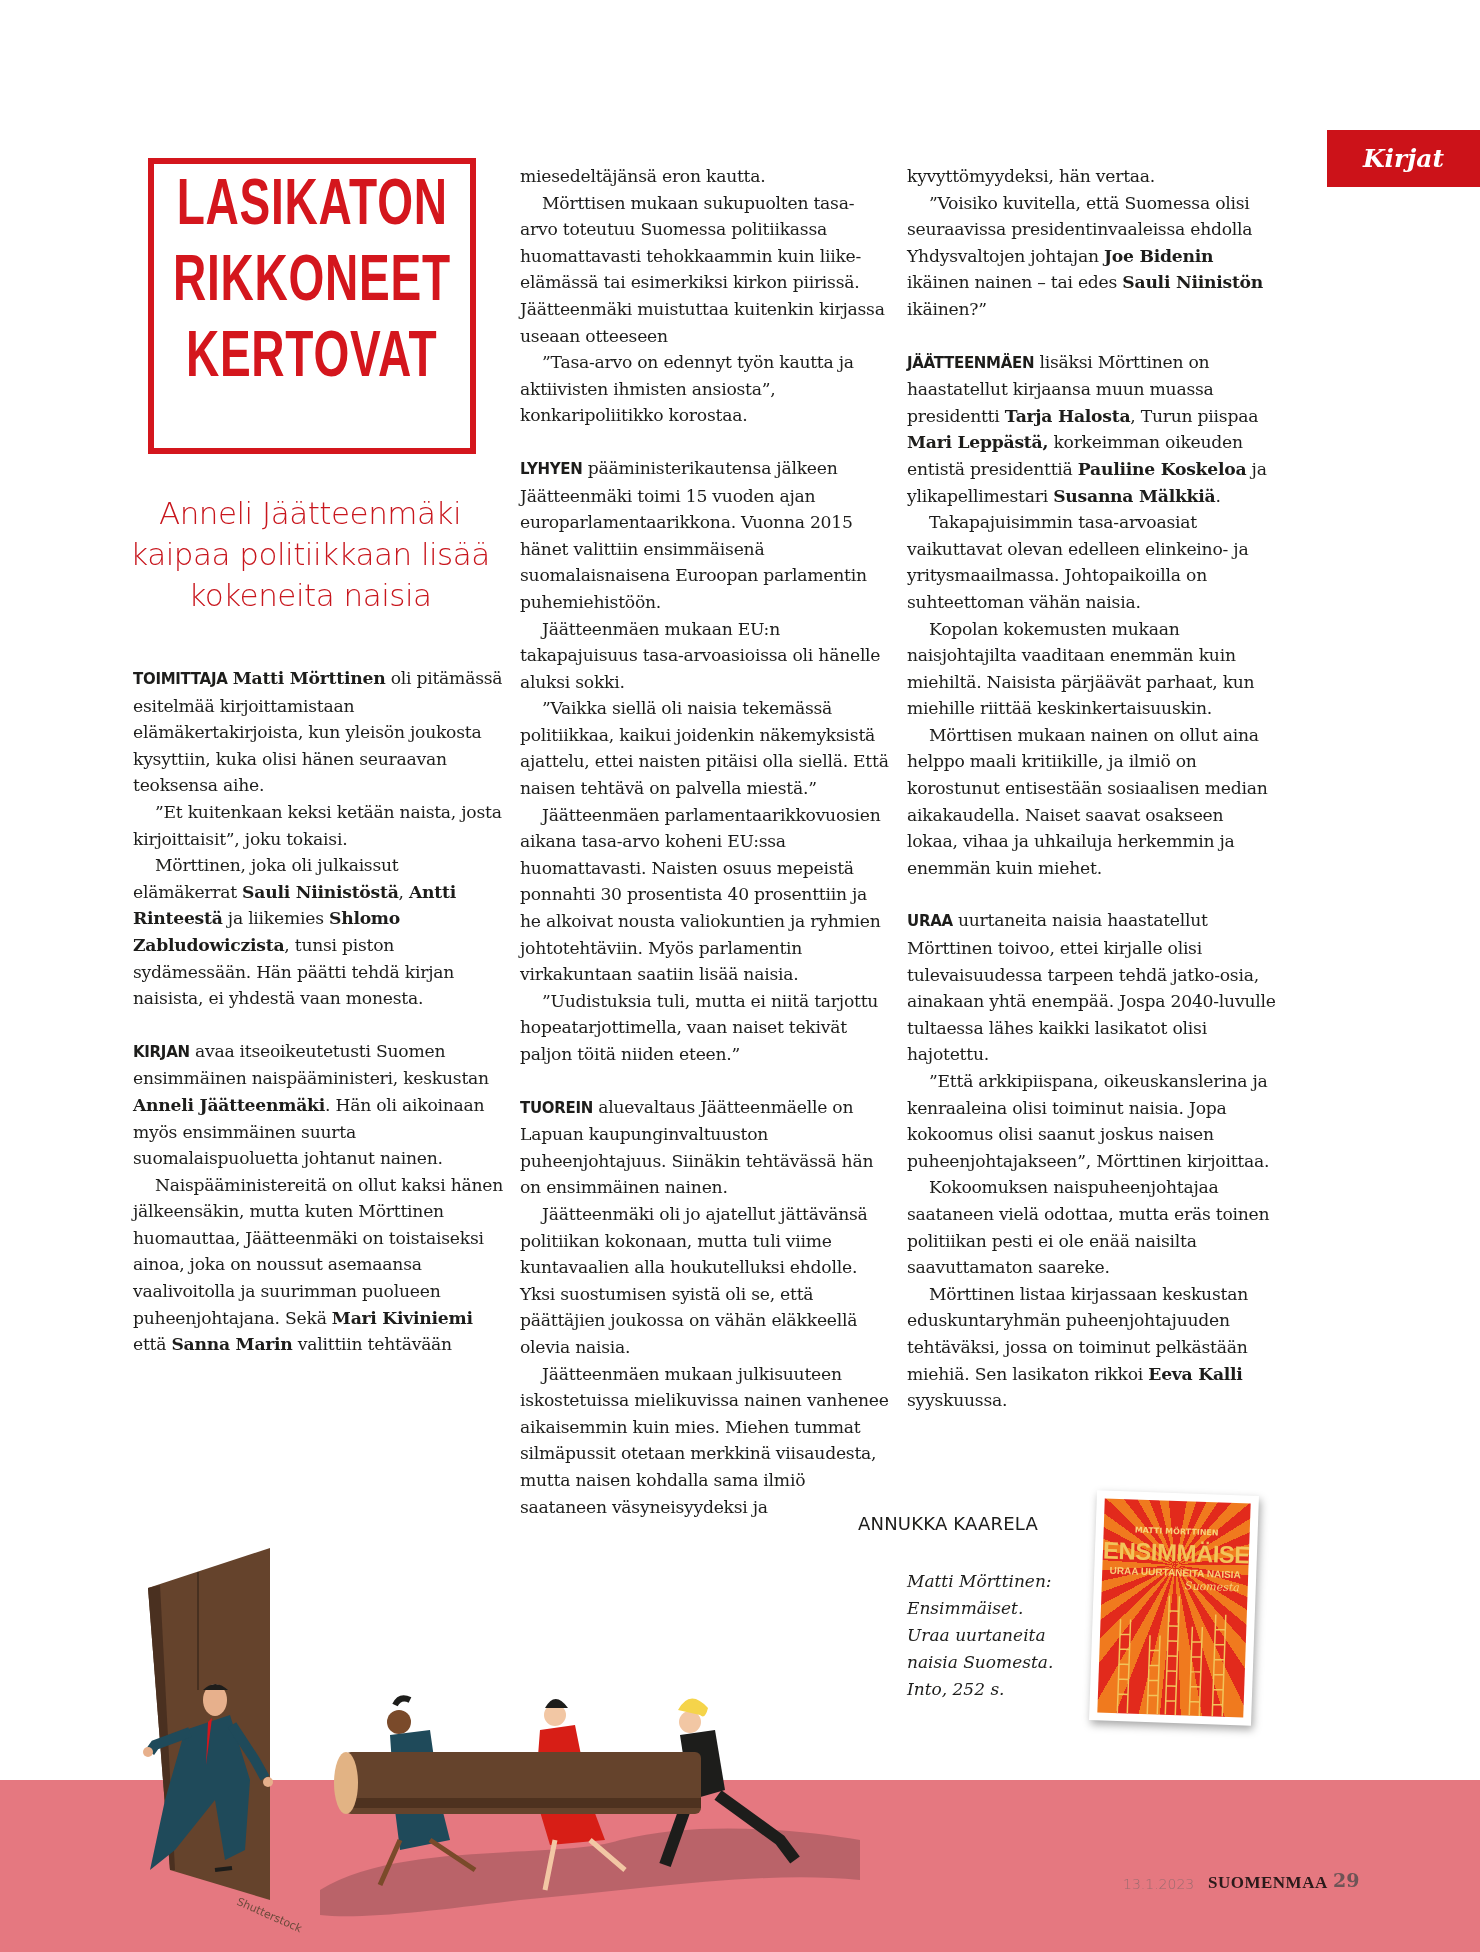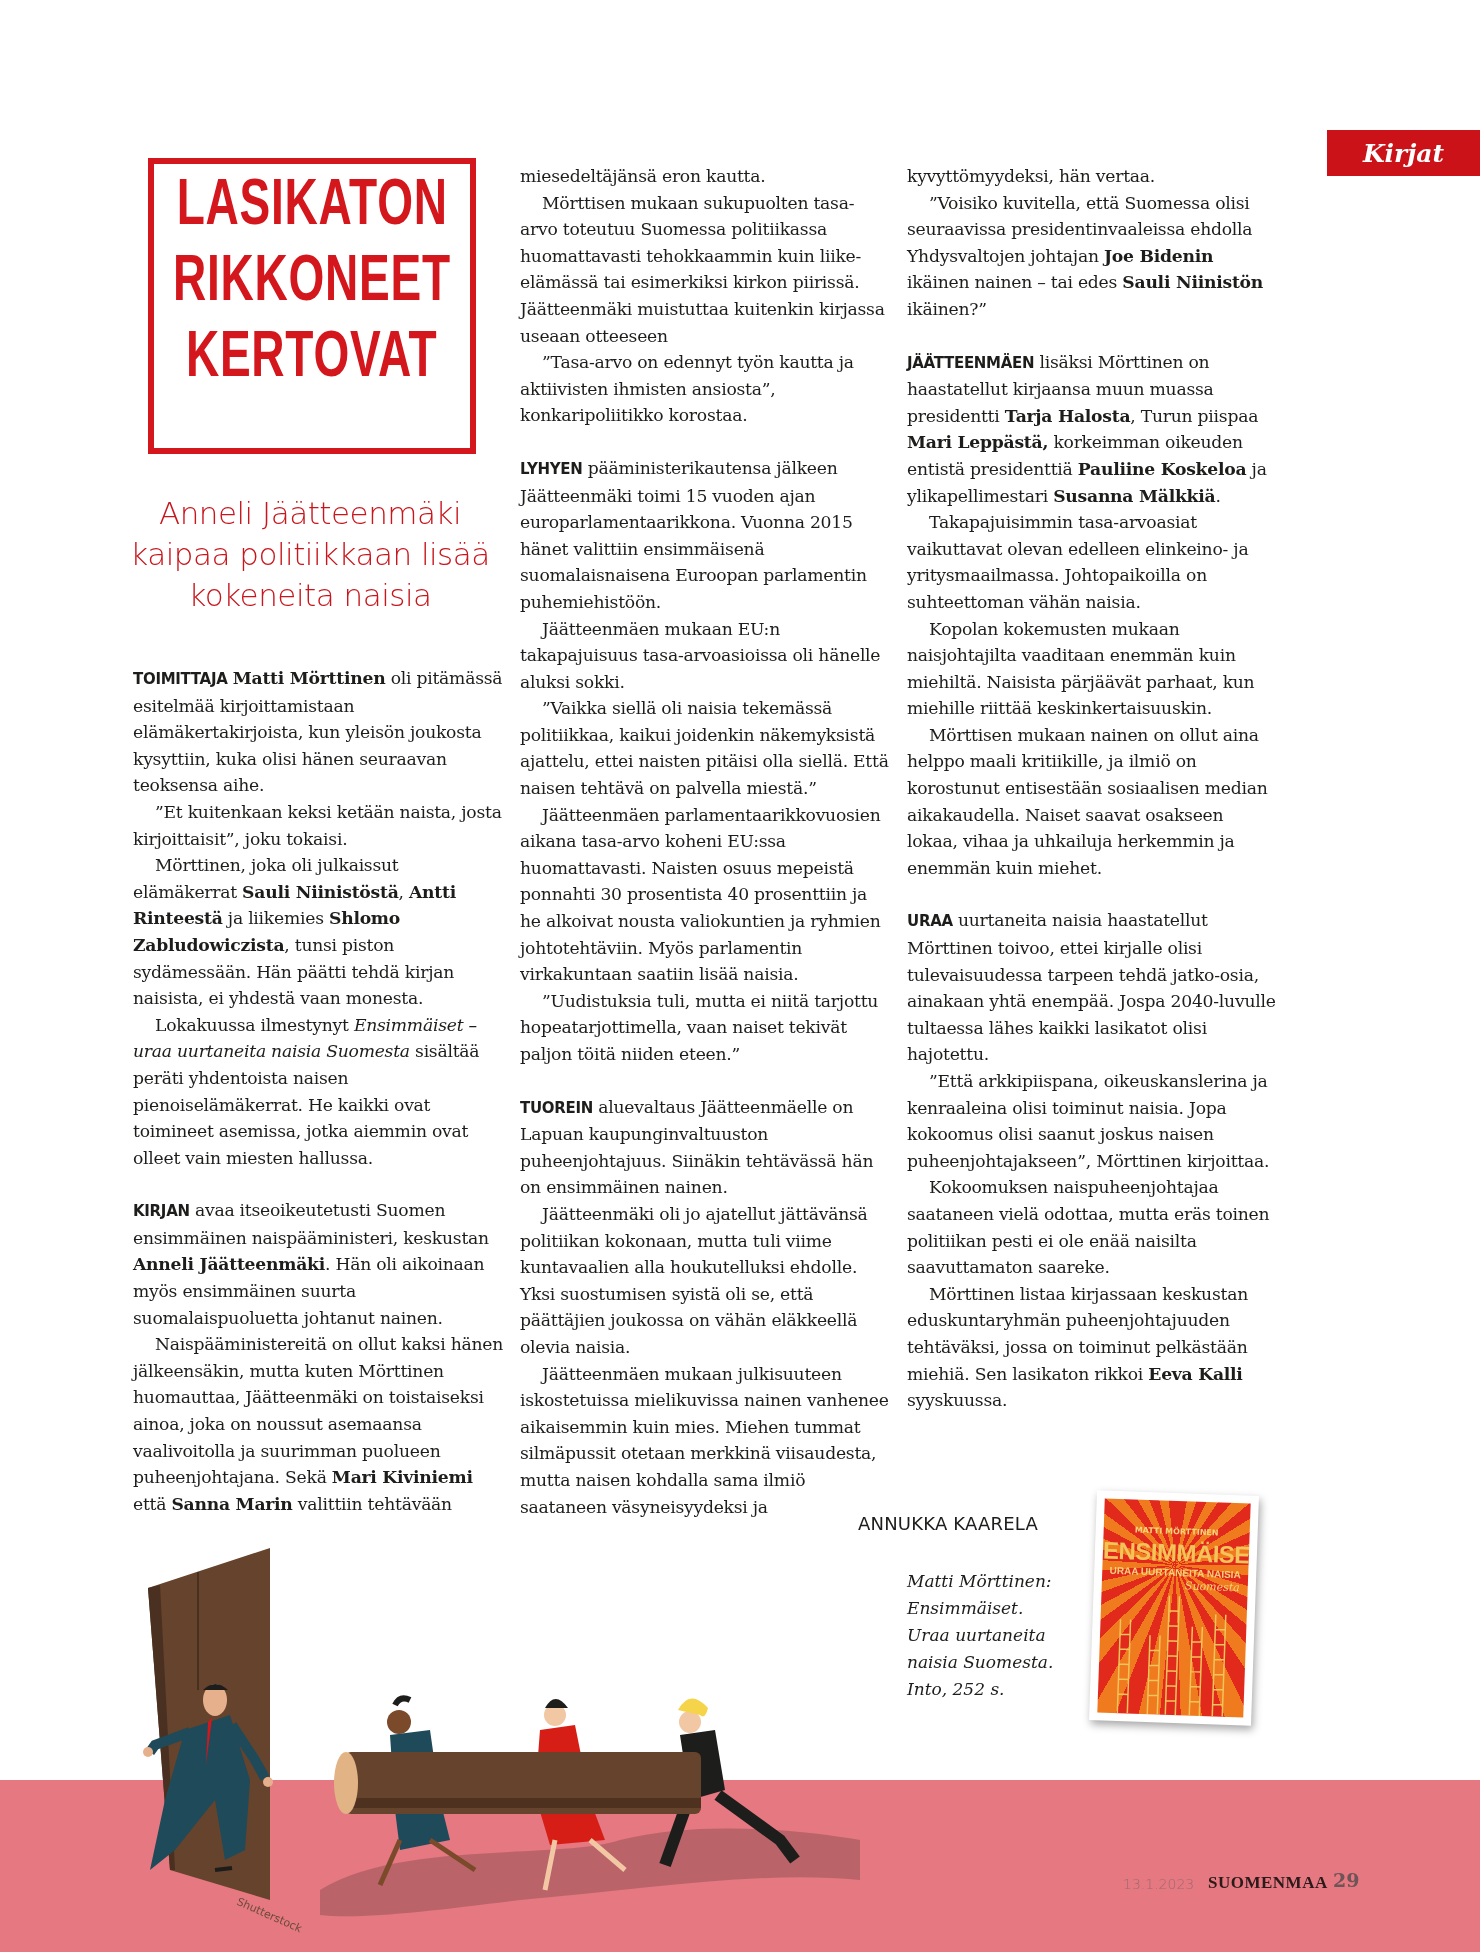--- a/index.html
+++ b/index.html
@@ -7,21 +7,21 @@
     width: 1480px; height: 1952px; position: relative; overflow: hidden;
     background: #ffffff;
     font-family: "DejaVu Serif", serif;
     color: #1d1d1b;
   }
   .floor {
     position: absolute; left: 0; top: 1780px; width: 1480px; height: 172px;
     background: #e57880;
   }
   .section-tag {
-    position: absolute; left: 1327px; top: 130px; width: 153px; height: 46px;
+    position: absolute; left: 1327px; top: 130px; width: 153px; height: 57px;
     background: #cc1219; color: #fff;
     font-family: "DejaVu Serif", serif; font-style: italic; font-weight: bold;
     font-size: 25px; display: flex; align-items: center; justify-content: center;
   }
   .title-box {
     position: absolute; left: 148px; top: 158px; width: 328px; height: 296px;
     border: 6px solid #d4161d; box-sizing: border-box;
     display: flex; flex-direction: column; align-items: center; justify-content: flex-start;
   }
   .title-line {
@@ -90,21 +90,20 @@
   <div class="title-line">RIKKONEET</div>
   <div class="title-line">KERTOVAT</div>
 </div>
 
 <div class="deck">Anneli Jäätteenmäki kaipaa politiikkaan lisää kokeneita naisia</div>
 
 <div class="col col1">
     <p><span class="lead">TOIMITTAJA</span> <span><b>Matti Mörttinen</b> oli pitämässä esitelmää kirjoittamistaan elämäkertakirjoista, kun yleisön joukosta kysyttiin, kuka olisi hänen seuraavan teoksensa aihe.</span></p>
     <p class="ind">”Et kuitenkaan keksi ketään naista, josta kirjoittaisit”, joku tokaisi.</p>
     <p class="ind">Mörttinen, joka oli julkaissut elämäkerrat <b>Sauli Niinistöstä</b>, <b>Antti Rinteestä</b> ja liikemies <b>Shlomo Zabludowiczista</b>, tunsi piston sydämessään. Hän päätti tehdä kirjan naisista, ei yhdestä vaan monesta.</p>
-    <p class="ind">Lokakuussa ilmestynyt <i>Ensimmäiset – uraa uurtaneita naisia Suomesta</i> sisältää peräti yhdentoista naisen pienoiselämäkerrat. He kaikki ovat toimineet asemissa, jotka aiemmin ovat olleet vain miesten hallussa.</p>
     <p class="gap"><span class="lead">KIRJAN</span> <span>avaa itseoikeutetusti Suomen ensimmäinen naispääministeri, keskustan <b>Anneli Jäätteenmäki</b>. Hän oli aikoinaan myös ensimmäinen suurta suomalaispuoluetta johtanut nainen.</span></p>
     <p class="ind">Naispääministereitä on ollut kaksi hänen jälkeensäkin, mutta kuten Mörttinen huomauttaa, Jäätteenmäki on toistaiseksi ainoa, joka on noussut asemaansa vaalivoitolla ja suurimman puolueen puheenjohtajana. Sekä <b>Mari Kiviniemi</b> että <b>Sanna Marin</b> valittiin tehtävään</p>
   </div>
 <div class="col col2">
     <p>miesedeltäjänsä eron kautta.</p>
     <p class="ind">Mörttisen mukaan sukupuolten tasa-arvo toteutuu Suomessa politiikassa huomattavasti tehokkaammin kuin liike-elämässä tai esimerkiksi kirkon piirissä. Jäätteenmäki muistuttaa kuitenkin kirjassa useaan otteeseen</p>
     <p class="ind">”Tasa-arvo on edennyt työn kautta ja aktiivisten ihmisten ansiosta”, konkaripoliitikko korostaa.</p>
     <p class="gap"><span class="lead">LYHYEN</span> <span>pääministerikautensa jälkeen Jäätteenmäki toimi 15 vuoden ajan europarlamentaarikkona. Vuonna 2015 hänet valittiin ensimmäisenä suomalaisnaisena Euroopan parlamentin puhemiehistöön.</span></p>
     <p class="ind">Jäätteenmäen mukaan EU:n takapajuisuus tasa-arvoasioissa oli hänelle aluksi sokki.</p>
     <p class="ind">”Vaikka siellä oli naisia tekemässä politiikkaa, kaikui joidenkin näkemyksistä ajattelu, ettei naisten pitäisi olla siellä. Että naisen tehtävä on palvella miestä.”</p>

